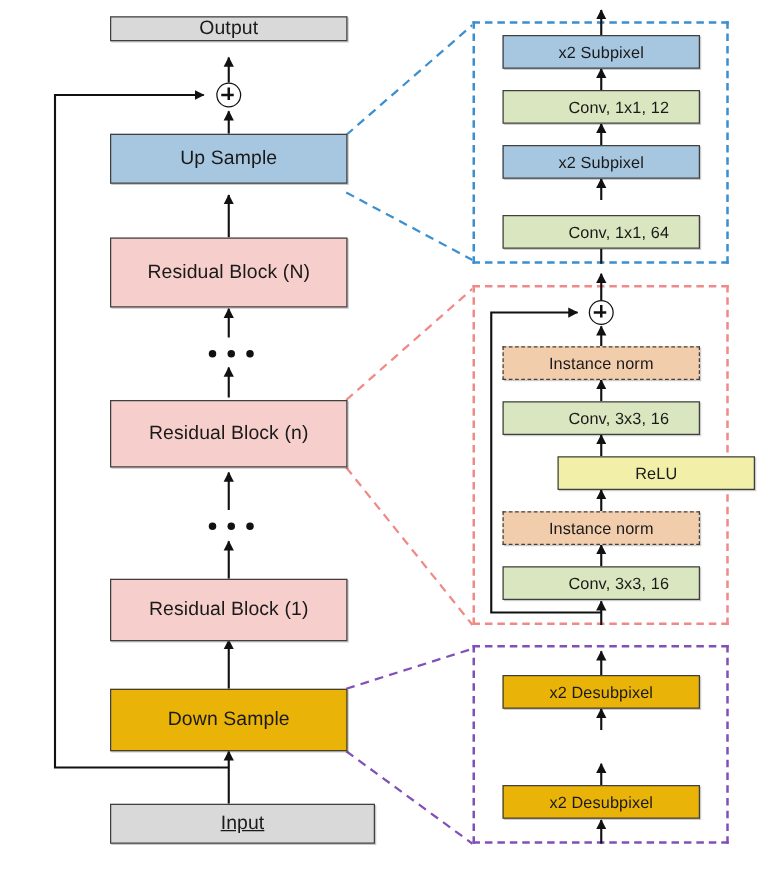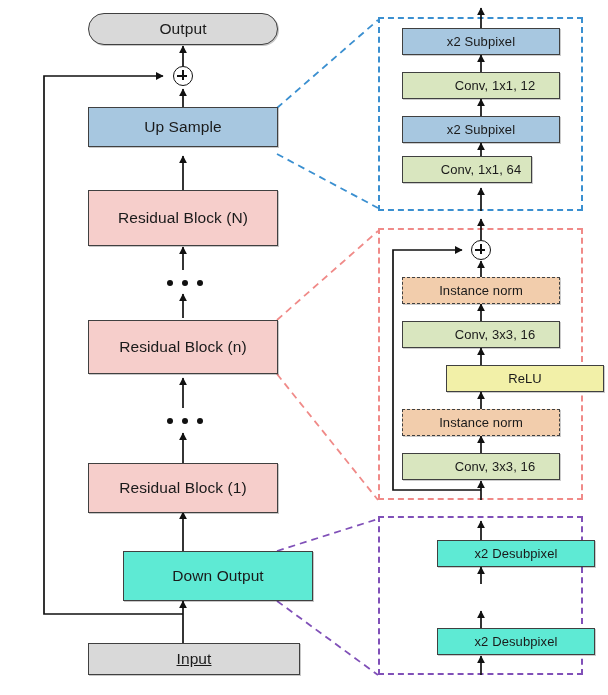--- a/index.html
+++ b/index.html
@@ -11,21 +11,21 @@
   .node{position:absolute;box-sizing:border-box;border:1.6px solid #404040;
         display:flex;align-items:center;justify-content:center;
         font-size:15.5px;color:#1a1a1a;letter-spacing:.1px;
         box-shadow:1px 1px 0 rgba(0,0,0,.22);}
   .node.small{font-size:13px;box-shadow:1px 1px 0 rgba(0,0,0,.20);}
   .node.dashnode{border-style:dashed;}
 
   .grey   {background:#d9d9d9;}
   .blue   {background:#a7c7e0;}
   .pink   {background:#f6cecb;}
-  .purple {background:#5eead4;margin-left:35px;}
+  .purple {background:#eab308;}
   .green  {background:#d9e6bf;padding-left:28px;}
   .yellow {background:#f2f0a8;margin-left:44px;}
   .orange {background:#f2cdac;}
 
   .panel{position:absolute;box-sizing:border-box;background:#ffffff;}
   .panel.blueP  {border:2px dashed #3a8fd0;}
   .panel.redP   {border:2px dashed #f08a88;}
   .panel.purpleP{border:2px dashed #8050b8;}
 
   
@@ -111,21 +111,21 @@
 
       <path d="M481,490 L393,490 L393,250 L462,250" marker-end="url(#ah)"></path>
 
       <line x1="481" y1="675" x2="481" y2="656" marker-end="url(#ah)"></line>
       <line x1="481" y1="628" x2="481" y2="611" marker-end="url(#ah)"></line>
       <line x1="481" y1="584" x2="481" y2="567" marker-end="url(#ah)"></line>
       <line x1="481" y1="540" x2="481" y2="521" marker-end="url(#ah)"></line>
     </g>
   </svg>
 
-  <div class="node grey" style="left:88px;top:13px;width:190px;height:32px;border-radius:16px;">
+  <div class="node grey" style="left:88px;top:13px;width:190px;height:20px;">
     <span>Output</span>
   </div>
 
   <div class="plus" style="left:173px;top:66px;" title="add"></div>
 
   <div class="node blue" style="left:88px;top:107px;width:190px;height:40px;">
     <span>Up Sample</span>
   </div>
 
   <div class="node pink" style="left:88px;top:190px;width:190px;height:56px;">
@@ -146,37 +146,37 @@
     <i></i>
     <i></i>
     <i></i>
   </div>
 
   <div class="node pink" style="left:88px;top:463px;width:190px;height:50px;">
     <span>Residual Block (1)</span>
   </div>
 
   <div class="node purple" style="left:88px;top:551px;width:190px;height:50px;">
-    <span>Down Output</span>
+    <span>Down Sample</span>
   </div>
 
   <div class="node grey" style="left:88px;top:643px;width:212px;height:32px;text-decoration:underline;">
     <span>Input</span>
   </div>
 
   <div class="node small blue" style="left:402px;top:28px;width:158px;height:27px;">
     <span>x2 Subpixel</span>
   </div>
   <div class="node small green" style="left:402px;top:72px;width:158px;height:27px;">
     <span>Conv, 1x1, 12</span>
   </div>
   <div class="node small blue" style="left:402px;top:116px;width:158px;height:27px;">
     <span>x2 Subpixel</span>
   </div>
-  <div class="node small green" style="left:402px;top:156px;width:130px;height:27px;">
+  <div class="node small green" style="left:402px;top:172px;width:158px;height:27px;">
     <span>Conv, 1x1, 64</span>
   </div>
 
   <div class="plus" style="left:471px;top:240px;" title="add"></div>
 
   <div class="node small orange dashnode" style="left:402px;top:277px;width:158px;height:27px;">
     <span>Instance norm</span>
   </div>
   <div class="node small green" style="left:402px;top:321px;width:158px;height:27px;">
     <span>Conv, 3x3, 16</span>

